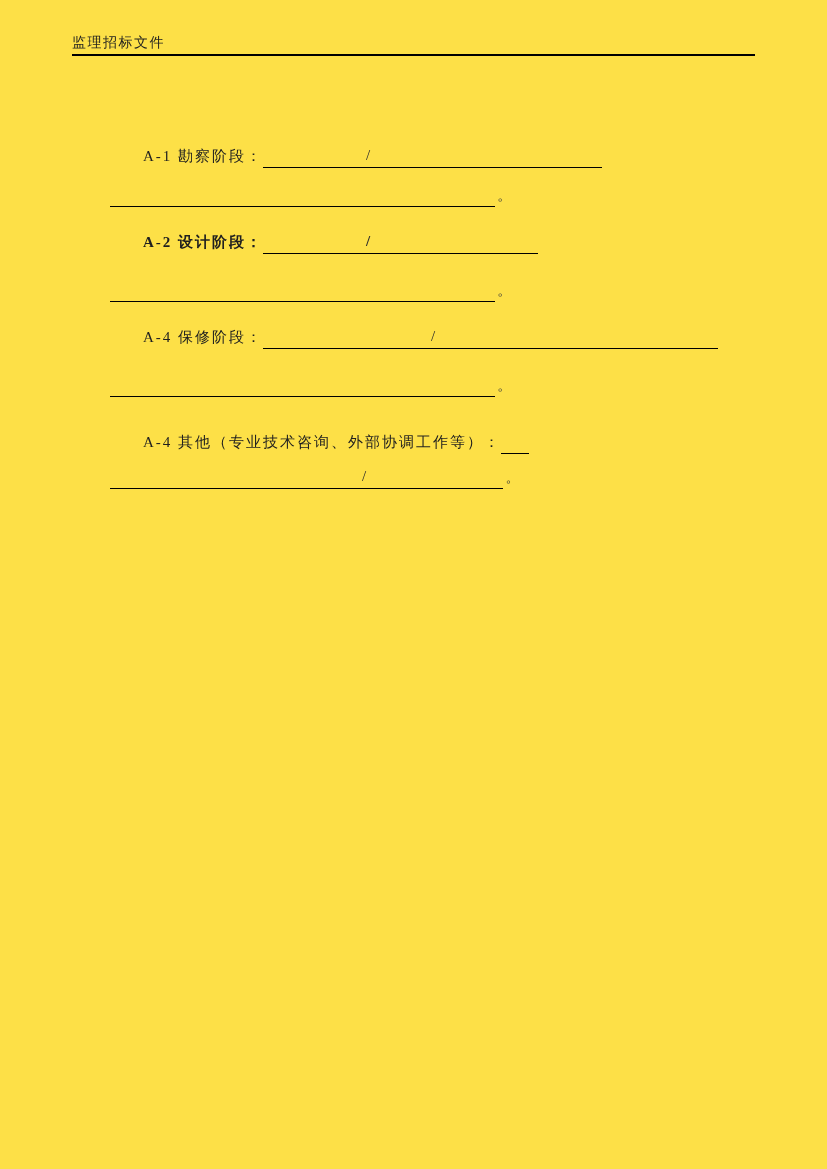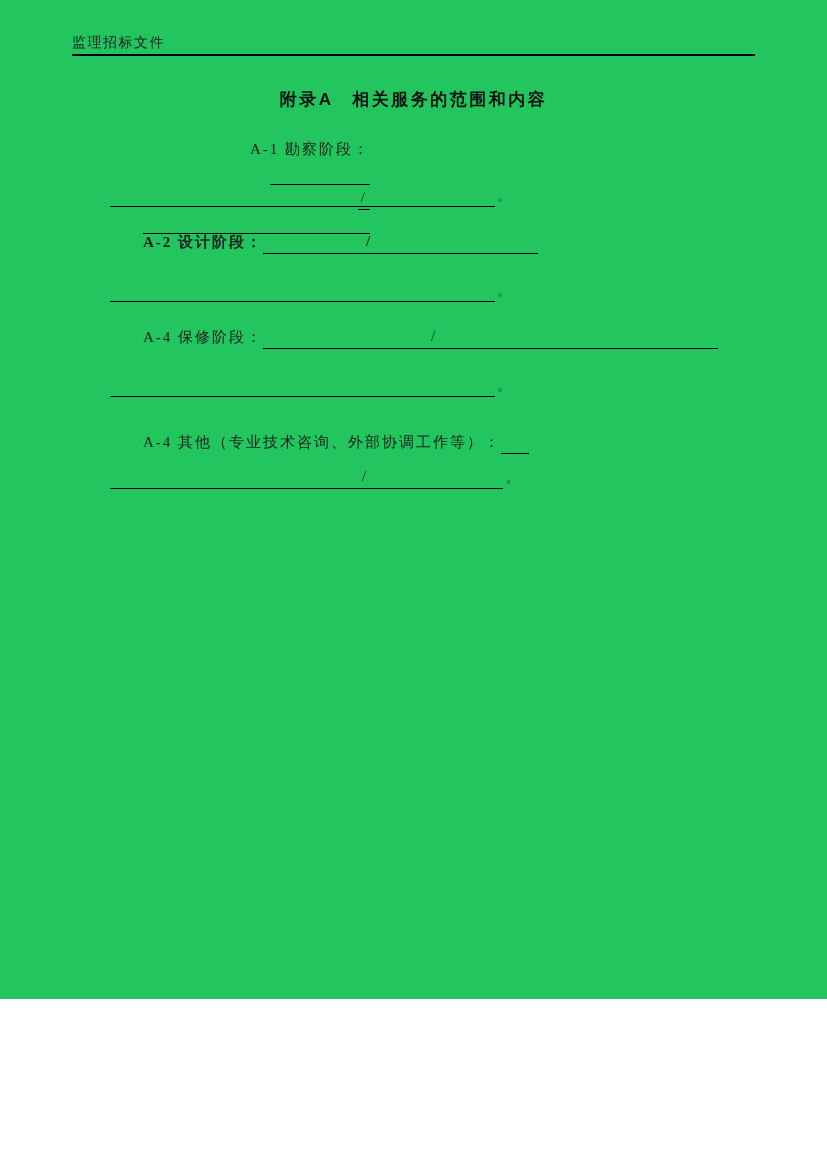--- a/index.html
+++ b/index.html
@@ -1,21 +1,21 @@
 <!DOCTYPE html>
 <html><head>
 <meta charset="utf-8">
 <style>
   * { margin: 0; padding: 0; box-sizing: border-box; }
   html, body { background: #ffffff; }
   .page {
     position: relative;
     width: 827px;
-    height: 999px;
-    background: #22c55e;
+    height: 1169px;
+    background: #fde047;
     font-family: "Liberation Serif", "DejaVu Serif", serif;
     color: #1f1f1f;
     overflow: hidden;
   }
   
   .page-header-text {
     position: absolute;
     left: 72px;
     top: 34px;
     font-size: 14px;
@@ -75,23 +75,22 @@
   }
 </style>
 </head>
 <body>
 
 <div class="page">
 
   <div class="page-header-text">监理招标文件</div>
   <div class="header-rule"></div>
 
-  <div class="doc-title">附录A　相关服务的范围和内容</div>
 
-  <div class="row" style="left:143px; top:137px;flex-direction:column;">
+  <div class="row" style="left:143px; top:144px;">
     <span class="lbl">A-1 勘察阶段：</span>
     <span class="blank" style="width:100px;"></span>
     <span class="slash">/</span>
     <span class="blank" style="width:227px;"></span>
   </div>
 
   <div class="row" style="left:110px; top:183px;">
     <span class="blank" style="width:385px;"></span>
     <span class="period">。</span>
   </div>

